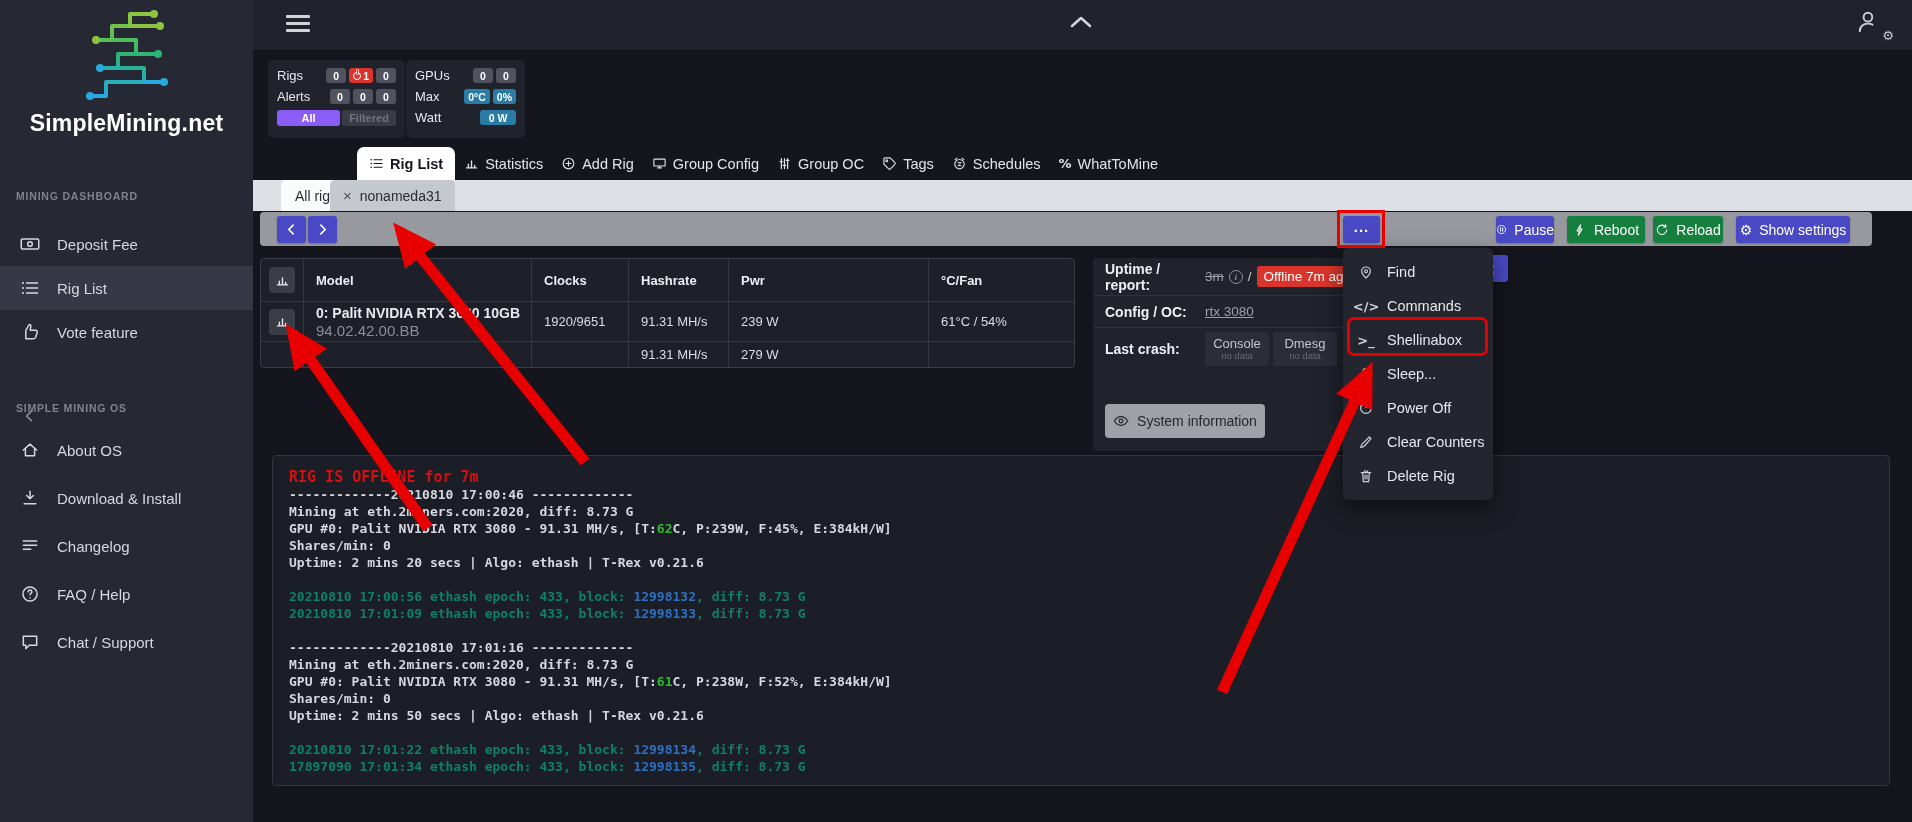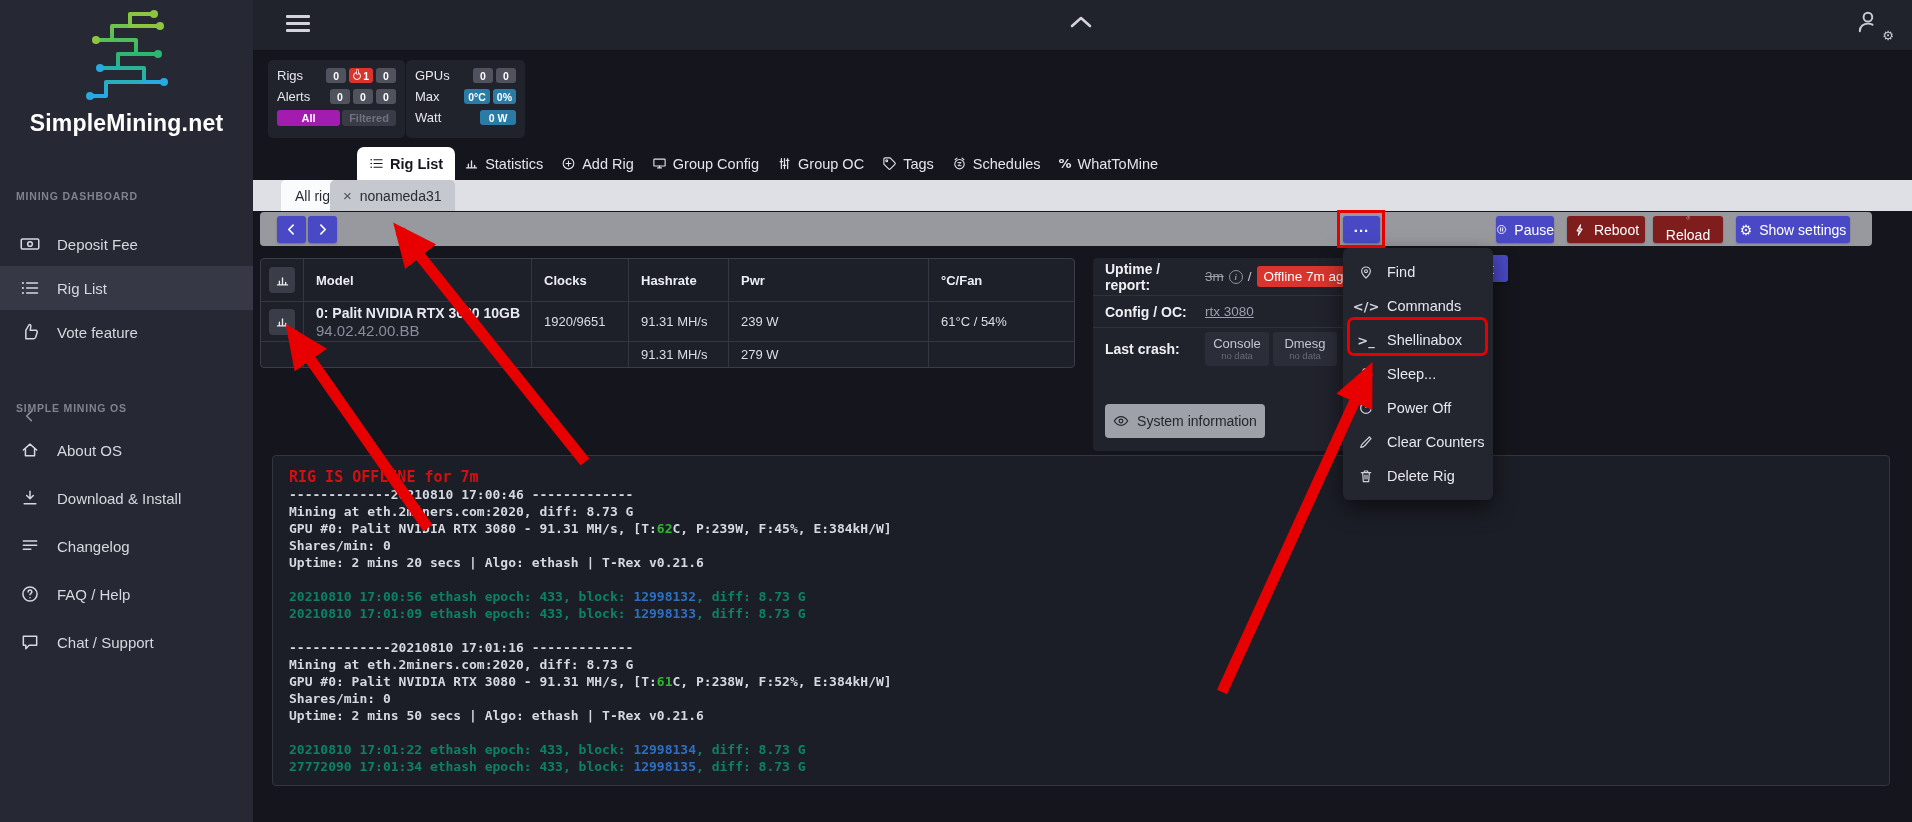--- a/index.html
+++ b/index.html
@@ -31,21 +31,21 @@
   .stat-card.c2 { left:406px; width:119px; height:78px; }
   .stat-row { display:flex; justify-content:space-between; align-items:center; height:17px; margin-bottom:4px; }
   .stat-row .lbl { color:#e7e8ed; font-size:13px; }
   .bdg-grp { display:flex; gap:3px; }
   .bdg { min-width:20px; height:15px; background:#50535e; border-radius:3px; color:#fff; font-size:10.5px; font-weight:bold; display:flex; align-items:center; justify-content:center; padding:0 4px; gap:2px; }
   .bdg.red { background:#d9352c; }
   .bdg.blue { background:#2a7ca6; }
   .pwr-glyph { width:8px; height:8px; border:1.3px solid #fff; border-radius:50%; position:relative; display:inline-block; }
   .pwr-glyph:after { content:""; position:absolute; left:2.4px; top:-2.5px; width:1.4px; height:4px; background:#d9352c; box-shadow:0 0 0 .6px #fff; }
   .filter-btn { height:16px; border-radius:3px; font-size:11px; font-weight:bold; display:flex; align-items:center; justify-content:center; cursor:pointer; }
-  .all-btn { width:63px; background:#a21caf; color:#fff; }
+  .all-btn { width:63px; background:#8b5cf6; color:#fff; }
   .filtered-btn { width:54px; background:#393c46; color:#70737e; }
 
   
   .tabs { position:absolute; left:357px; top:147px; height:33px; display:flex; align-items:stretch; }
   .tab { display:flex; align-items:center; gap:6px; padding:0 9px; color:#e3e5eb; font-size:14.5px; cursor:pointer; white-space:nowrap; }
   .tab svg, .tab .txt-ic { color:#dfe1e8; }
   .tab.active { background:#fff; color:#16171e; border-radius:7px 7px 0 0; padding:0 12px; font-weight:bold; }
   .tab.active svg, .tab.active .txt-ic { color:#16171e; }
   .txt-ic { font-size:13px; font-weight:bold; font-family:"DejaVu Sans", sans-serif; }
 
@@ -53,28 +53,28 @@
   .subtab-row { position:absolute; left:253px; top:180px; width:1659px; height:31px; background:#dfe0e5; }
   .subtab { position:absolute; top:0; height:31px; display:flex; align-items:center; font-size:14px; color:#2a2c34; cursor:pointer; border-radius:5px 5px 0 0; }
   .subtab.allrigs { left:28px; background:#fafbfc; padding:0 14px; }
   .subtab.current { left:77px; background:#c6c8cf; padding:0 13px; gap:8px; }
   .subtab .x { font-size:15px; color:#4c4e57; }
 
   
   .toolstrip { position:absolute; left:260px; top:212px; width:1612px; height:34px; background:#97999f; border-radius:4px; }
   .tbtn { position:absolute; top:216px; height:27px; border-radius:3px; display:flex; align-items:center; justify-content:center; gap:7px; color:#fff; font-size:14px; cursor:pointer; box-shadow:0 1px 2px rgba(0,0,0,.25); }
   .purple { background:#4a49c5; }
-  .olive { background:#7f1d1d; }
+  .olive { background:#15803d; }
   .nav-prev { left:277px; width:29px; } .nav-next { left:308px; width:29px; }
   .more-btn { left:1343px; width:37px; font-weight:bold; letter-spacing:1px; font-size:15px; }
   .more-btn span { margin-top:-6px; }
   .chart-btn { left:1388px; width:120px;margin-top:39px; }
   .pause-btn { left:1496px; width:58px; }
   .reboot-btn { left:1567px; width:78px; }
-  .reload-btn { left:1653px; width:70px;flex-direction:column; }
+  .reload-btn { left:1653px; width:70px; }
   .settings-btn { left:1736px; width:114px; }
   .gear-ch { font-family:"DejaVu Sans", sans-serif; }
 
   
   .gpu-table { position:absolute; left:260px; top:258px; width:815px; background:#1d1f29; border:1px solid #3a3c47; border-radius:4px; color:#dcdee5; }
   .trow { display:flex; align-items:stretch; }
   .trow.hdr { height:42px; font-weight:bold; color:#eceef3; font-size:15px; }
   .trow.r1 { height:40px; border-top:1px solid #343641; }
   .trow.r2 { height:26px; border-top:1px solid #343641; font-size:13px; }
   .tc { display:flex; flex-direction:column; justify-content:center; padding-left:12px; border-left:1px solid #343641; font-size:13px; }
@@ -556,21 +556,21 @@
         <div class="cline"><span class="c-teal">20210810 17:00:56 ethash epoch: 433, block: </span><span class="c-blue">12998132</span><span class="c-teal">, diff: 8.73 G</span></div>
         <div class="cline"><span class="c-teal">20210810 17:01:09 ethash epoch: 433, block: </span><span class="c-blue">12998133</span><span class="c-teal">, diff: 8.73 G</span></div>
         <div class="cline">&nbsp;</div>
         <div class="cline"><span class="c-def">-------------20210810 17:01:16 -------------</span></div>
         <div class="cline"><span class="c-def">Mining at eth.2miners.com:2020, diff: 8.73 G</span></div>
         <div class="cline"><span class="c-def">GPU #0: Palit NVIDIA RTX 3080 - 91.31 MH/s, [T:</span><span class="c-grn">61</span><span class="c-def">C, P:238W, F:52%, E:384kH/W]</span></div>
         <div class="cline"><span class="c-def">Shares/min: 0</span></div>
         <div class="cline"><span class="c-def">Uptime: 2 mins 50 secs | Algo: ethash | T-Rex v0.21.6</span></div>
         <div class="cline">&nbsp;</div>
         <div class="cline"><span class="c-teal">20210810 17:01:22 ethash epoch: 433, block: </span><span class="c-blue">12998134</span><span class="c-teal">, diff: 8.73 G</span></div>
-        <div class="cline"><span class="c-teal">27772090 17:01:34 ethash epoch: 433, block: </span><span class="c-blue">12998135</span><span class="c-teal">, diff: 8.73 G</span></div>
+        <div class="cline"><span class="c-teal">17897090 17:01:34 ethash epoch: 433, block: </span><span class="c-blue">12998135</span><span class="c-teal">, diff: 8.73 G</span></div>
       </div>
   </div>
 
   <div class="ctx-menu">
     <div class="ctx-item">
       <span class="mi">
           <svg class="ln" width="16" height="16" viewBox="0 0 24 24">
             <use href="#i-pin"></use>
           </svg>
         </span>

